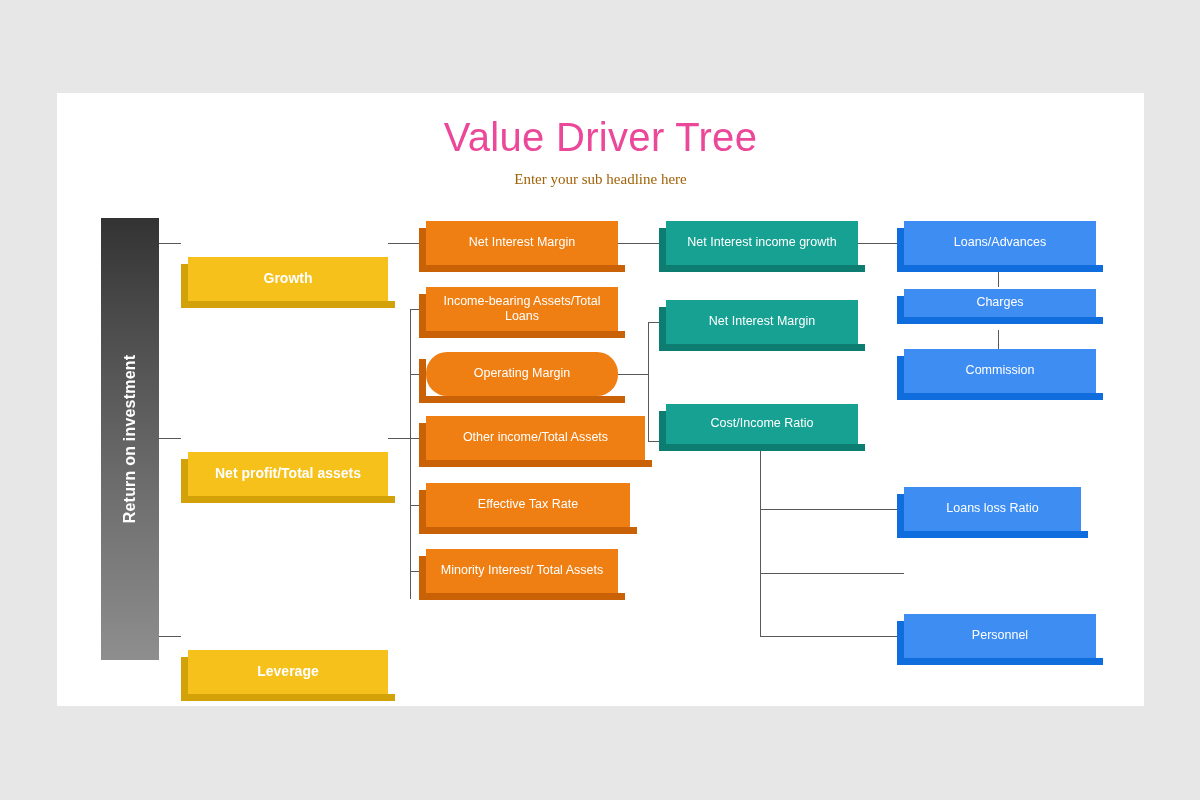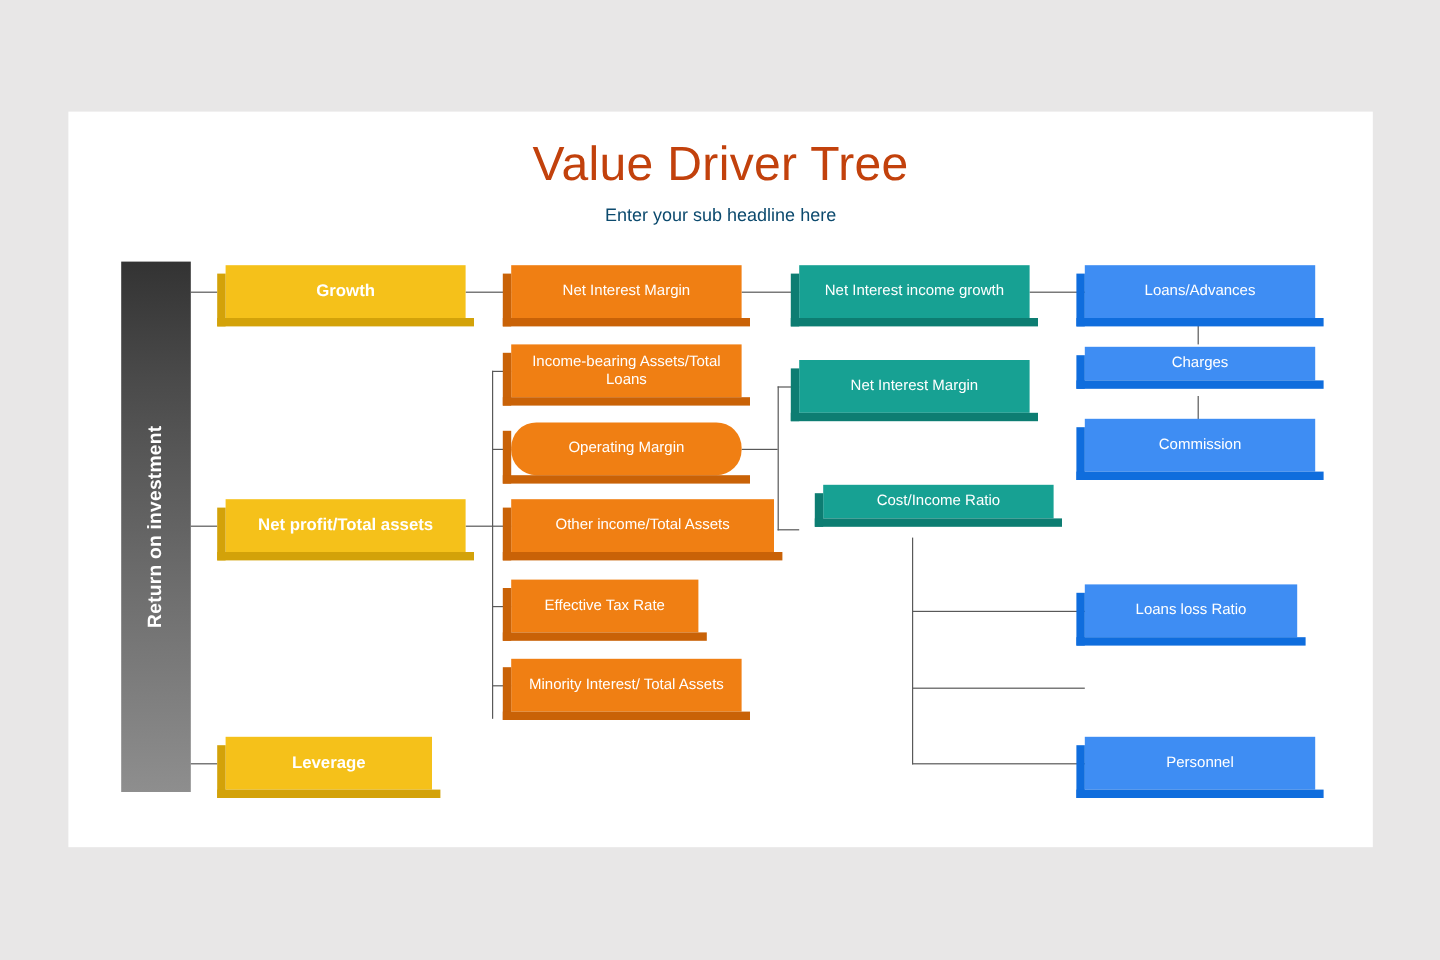--- a/index.html
+++ b/index.html
@@ -16,29 +16,30 @@
     left:57px;top:93px;
     width:1087px;height:613px;
     background:#ffffff;
     overflow:hidden;
   }
 
   
   .title{
     position:absolute;left:0;top:22px;width:1087px;
     text-align:center;
-    font-size:40px;font-weight:400;color:#c2410c;
+    font-size:40px;font-weight:400;color:#ec4899;
     letter-spacing:.3px;
     white-space:nowrap;
   }
   .subtitle{
     position:absolute;left:0;top:78px;width:1087px;
     text-align:center;
-    font-size:15px;font-weight:400;color:#0c4a6e;
+    font-size:15px;font-weight:400;color:#a16207;
     white-space:nowrap;
+    font-family:Liberation Serif, serif;
   }
 
   
   .rootbar{
     position:absolute;
     left:44px;top:125px;width:58px;height:442px;
     background:linear-gradient(to bottom,#333333 0%,#4a4a4a 22%,#6e6e6e 62%,#8e8e8e 100%);
   }
   .rootbar .vtext{
     position:absolute;left:50%;top:50%;
@@ -72,21 +73,21 @@
     background:var(--dk);
     z-index:-1;
   }
   .node::after{    
     content:"";position:absolute;
     left:-7px;right:-7px;bottom:-7px;height:7px;
     background:var(--dk);
     z-index:-1;
   }
 
-  .n-yellow{background:#f5c11a;--dk:#d3a209;font-size:14px;font-weight:bold;}
+  .n-yellow{background:#f5c11a;--dk:#d3a209;font-size:14px;font-weight:bold;margin-top:36px;}
   .n-orange{background:#f07f13;--dk:#c96207;font-size:12.5px;font-weight:normal;}
   .n-teal  {background:#17a193;--dk:#0d7d72;font-size:12.5px;font-weight:normal;}
   .n-blue  {background:#3e8df3;--dk:#0f6ddd;font-size:12.5px;font-weight:normal;}
 </style>
 </head>
 <body>
 
 <div id="slide">
 
   <div class="title">Value Driver Tree</div>
@@ -101,21 +102,21 @@
   <div class="ln lnh" style="left:102px;top:543px;width:22px;"></div>
 
   <div class="node n-yellow" style="left:131px;top:128px;width:200px;height:44px;">
     <span>Growth</span>
   </div>
 
   <div class="node n-yellow" style="left:131px;top:323px;width:200px;height:44px;">
     <span>Net profit/Total assets</span>
   </div>
 
-  <div class="node n-yellow" style="left:131px;top:521px;width:172px;height:44px;">
+  <div class="node n-yellow" style="left:131px;top:521px;width:200px;height:44px;">
     <span>Leverage</span>
   </div>
 
   <div class="ln lnh" style="left:331px;top:150px;width:38px;"></div>
 
   <div class="ln lnh" style="left:331px;top:345px;width:22px;"></div>
   <div class="ln lnv" style="left:353px;top:216px;height:290px;"></div>
   <div class="ln lnh" style="left:353px;top:216px;width:16px;"></div>
   <div class="ln lnh" style="left:353px;top:281px;width:16px;"></div>
   <div class="ln lnh" style="left:353px;top:345px;width:16px;"></div>
@@ -131,21 +132,21 @@
   </div>
 
   <div class="node n-orange" style="left:369px;top:259px;width:192px;height:44px;border-radius:21px;">
     <span>Operating Margin</span>
   </div>
 
   <div class="node n-orange" style="left:369px;top:323px;width:219px;height:44px;">
     <span>Other income/Total Assets</span>
   </div>
 
-  <div class="node n-orange" style="left:369px;top:390px;width:156px;height:44px;">
+  <div class="node n-orange" style="left:369px;top:390px;width:204px;height:44px;">
     <span>Effective Tax Rate</span>
   </div>
 
   <div class="node n-orange" style="left:369px;top:456px;width:192px;height:44px;">
     <span>Minority Interest/ Total Assets</span>
   </div>
 
   <div class="ln lnh" style="left:561px;top:150px;width:48px;"></div>
 
   <div class="ln lnh" style="left:561px;top:281px;width:30px;"></div>
@@ -154,21 +155,21 @@
   <div class="ln lnh" style="left:591px;top:348px;width:18px;"></div>
 
   <div class="node n-teal" style="left:609px;top:128px;width:192px;height:44px;">
     <span>Net Interest income growth</span>
   </div>
 
   <div class="node n-teal" style="left:609px;top:207px;width:192px;height:44px;">
     <span>Net Interest Margin</span>
   </div>
 
-  <div class="node n-teal" style="left:629px;top:311px;width:192px;height:28px;">
+  <div class="node n-teal" style="left:609px;top:311px;width:192px;height:40px;">
     <span>Cost/Income Ratio</span>
   </div>
 
   <div class="ln lnh" style="left:801px;top:150px;width:46px;"></div>
 
   <div class="ln lnv" style="left:941px;top:172px;height:22px;"></div>
   <div class="ln lnv" style="left:941px;top:237px;height:22px;"></div>
 
   <div class="ln lnv" style="left:703px;top:355px;height:189px;"></div>
   <div class="ln lnh" style="left:703px;top:416px;width:144px;"></div>

